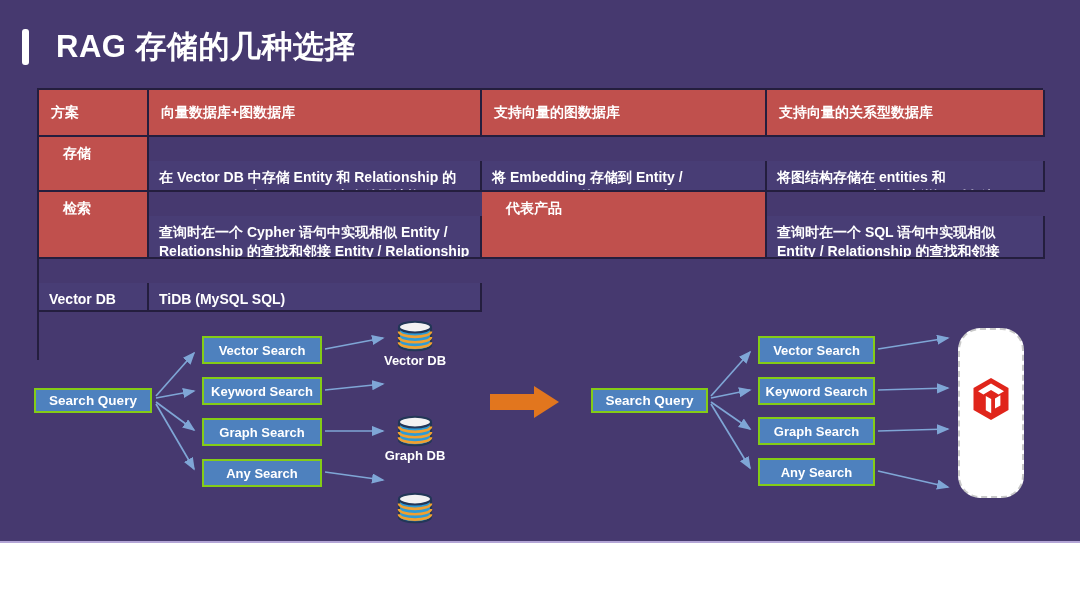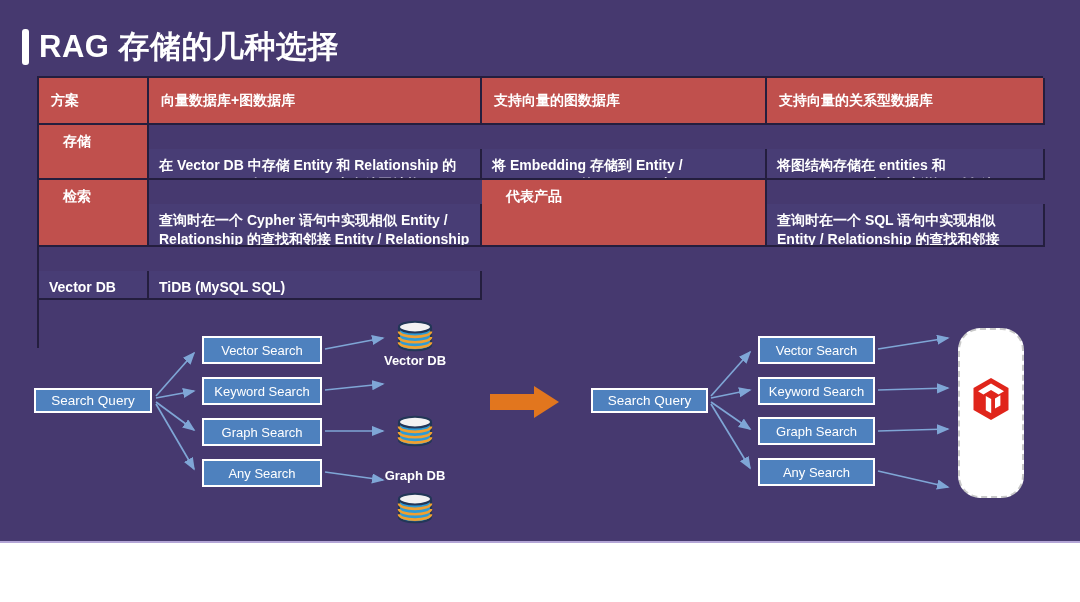--- a/index.html
+++ b/index.html
@@ -5,38 +5,38 @@
   html,body{margin:0;padding:0;background:#222;}
   .slide{position:relative;width:1080px;height:602px;overflow:hidden;
          font-family:"Liberation Sans","DejaVu Sans",sans-serif;background:#46396F;}
   .main{position:absolute;left:0;top:0;width:1080px;height:541px;background:#46396F;}
   .footer{position:absolute;left:0;top:541px;width:1080px;height:61px;background:#ffffff;
           border-top:2px solid #B3A5D6;box-sizing:border-box;}
 
   
   .title-wrap{position:absolute;left:22px;top:26px;display:flex;align-items:center;}
   .title-bar{width:7px;height:36px;background:#ffffff;border-radius:3px;margin-right:10px;}
-  .page-title{color:#ffffff;font-size:31px;font-weight:700;letter-spacing:0.5px;white-space:nowrap;}
+  .page-title{color:#ffffff;font-size:31px;font-weight:700;letter-spacing:0.5px;white-space:nowrap;margin-left:17px;}
 
   
-  .cmp-table{position:absolute;left:37px;top:76px;width:1006px;height:272px;
+  .cmp-table{position:absolute;left:37px;top:88px;width:1006px;height:272px;
              display:grid;grid-template-columns:110px 333px 285px 278px;
              grid-template-rows:47px 55px 67px 53px;
              border-top:2px solid #241E3E;border-left:2px solid #241E3E;box-sizing:border-box;}
   .cell{border-right:2px solid #241E3E;border-bottom:2px solid #241E3E;box-sizing:border-box;
         color:#fff;overflow:hidden;}
   .cell.red{background:#C0504D;}
   .cell.body{background:#483D75;}
   .cell.hdr{display:flex;align-items:center;padding:0 12px;font-size:14px;font-weight:700;}
   .cell.lbl{padding:8px 24px;font-size:14px;font-weight:700;}
   .cell.txt{padding:7px 10px;font-size:14px;font-weight:600;line-height:1.38;margin-top:24px;}
 
   
-  .dbox{position:absolute;background:#4E81BE;border:2px solid #ffffff;box-sizing:border-box;
-        color:#fff;font-weight:400;display:flex;align-items:center;justify-content:center;z-index:2;}
+  .dbox{position:absolute;background:#4E81BE;border:2px solid #84cc16;box-sizing:border-box;
+        color:#fff;font-weight:700;display:flex;align-items:center;justify-content:center;z-index:2;}
   .qbox{font-size:13.5px;}
   .sbox{font-size:13px;}
 
   
   .dbcol{position:absolute;width:72px;display:flex;flex-direction:column;align-items:center;z-index:2;}
   .dblabel{color:#fff;font-size:13px;font-weight:700;margin-top:1px;white-space:nowrap;}
 
   
   .tidb-pill{position:absolute;left:958px;top:328px;width:66px;height:170px;background:#ffffff;
              border:2px dashed #C9C9C9;border-radius:22px;box-sizing:border-box;z-index:2;
@@ -118,21 +118,21 @@
     <div class="dbcol" style="left:379px;top:320px;">
       <svg width="44" height="32" viewBox="0 0 44 36">
         <path d="M4 8 L4 28 A18 6 0 0 0 40 28 L40 8" fill="#2E9BD6" stroke="#233757" stroke-width="2.4"></path>
         <path d="M4 13 A18 6 0 0 0 40 13" stroke="#F0A030" stroke-width="3" fill="none"></path>
         <path d="M4 19 A18 6 0 0 0 40 19" stroke="#F0A030" stroke-width="3" fill="none"></path>
         <path d="M4 25 A18 6 0 0 0 40 25" stroke="#F0A030" stroke-width="3" fill="none"></path>
         <ellipse cx="22" cy="8" rx="18" ry="6" fill="#F2F2F2" stroke="#233757" stroke-width="2.4"></ellipse>
       </svg>
       <div class="dblabel">Vector DB</div>
     </div>
-    <div class="dbcol" style="left:379px;top:415px;gap:20px;">
+    <div class="dbcol" style="left:379px;top:415px;">
       <svg width="44" height="32" viewBox="0 0 44 36">
         <path d="M4 8 L4 28 A18 6 0 0 0 40 28 L40 8" fill="#2E9BD6" stroke="#233757" stroke-width="2.4"></path>
         <path d="M4 13 A18 6 0 0 0 40 13" stroke="#F0A030" stroke-width="3" fill="none"></path>
         <path d="M4 19 A18 6 0 0 0 40 19" stroke="#F0A030" stroke-width="3" fill="none"></path>
         <path d="M4 25 A18 6 0 0 0 40 25" stroke="#F0A030" stroke-width="3" fill="none"></path>
         <ellipse cx="22" cy="8" rx="18" ry="6" fill="#F2F2F2" stroke="#233757" stroke-width="2.4"></ellipse>
       </svg>
       <div class="dblabel">Graph DB</div>
     </div>
     <div class="dbcol" style="left:379px;top:492px;gap:32px;">

